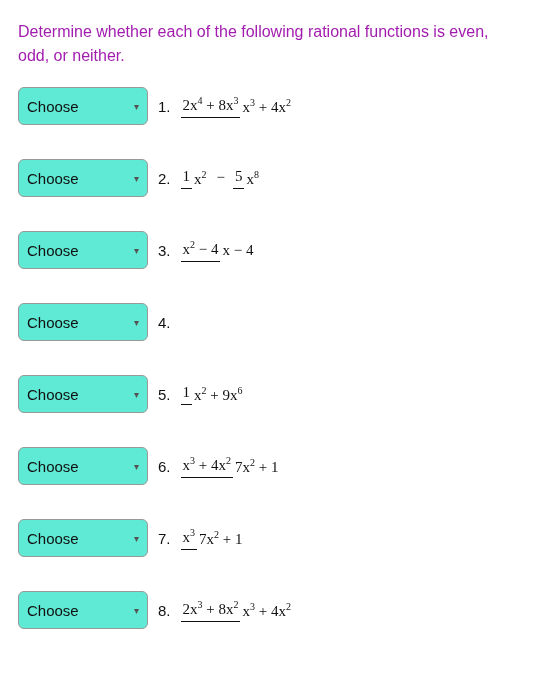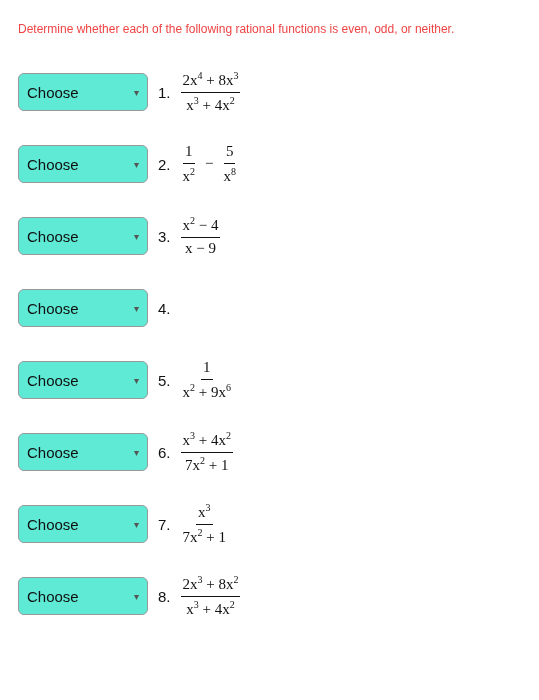--- a/index.html
+++ b/index.html
@@ -13,24 +13,24 @@
       min-height: 700px;
       background: #ffffff;
       font-family: Georgia, 'Times New Roman', serif;
       font-size: 15px;
       color: #111;
       padding: 20px 18px;
     }
 
     .instructions {
       font-family: Arial, Helvetica, sans-serif;
-      font-size: 12px;
+      font-size: 16px;
       line-height: 1.5;
-      margin-bottom: 24px;
-      color: #ef4444;
+      margin-bottom: 8px;
+      color: #a21caf;
     }
 
     .problem-row {
       display: flex;
       align-items: center;
       margin-bottom: 12px;
       min-height: 60px;
     }
 
     .dropdown-btn {
@@ -69,21 +69,21 @@
     }
 
     .math-expr {
       font-family: Georgia, 'Times New Roman', serif;
       font-size: 15px;
       line-height: 1.3;
     }
 
     .fraction {
       display: inline-flex;
-      flex-direction: column;
+      flex-direction: row;
       align-items: center;
       vertical-align: middle;
     }
 
     .fraction .numerator {
       border-bottom: 1.5px solid #111;
       padding-bottom: 1px;
       padding-left: 2px;
       padding-right: 2px;
       text-align: center;
@@ -149,21 +149,21 @@
 
 <div class="problem-row">
   <button class="dropdown-btn">
     <span>Choose</span>
     <span class="chevron">▾</span>
   </button>
   <span class="problem-number">3.</span>
   <span class="math-expr">
     <span class="fraction">
       <span class="numerator">x<sup>2</sup> − 4</span>
-      <span class="denominator">x − 9</span>
+      <span class="denominator">x − 4</span>
     </span>
   </span>
 </div>
 
 <div class="problem-row">
   <button class="dropdown-btn">
     <span>Choose</span>
     <span class="chevron">▾</span>
   </button>
   <span class="problem-number">4.</span>

